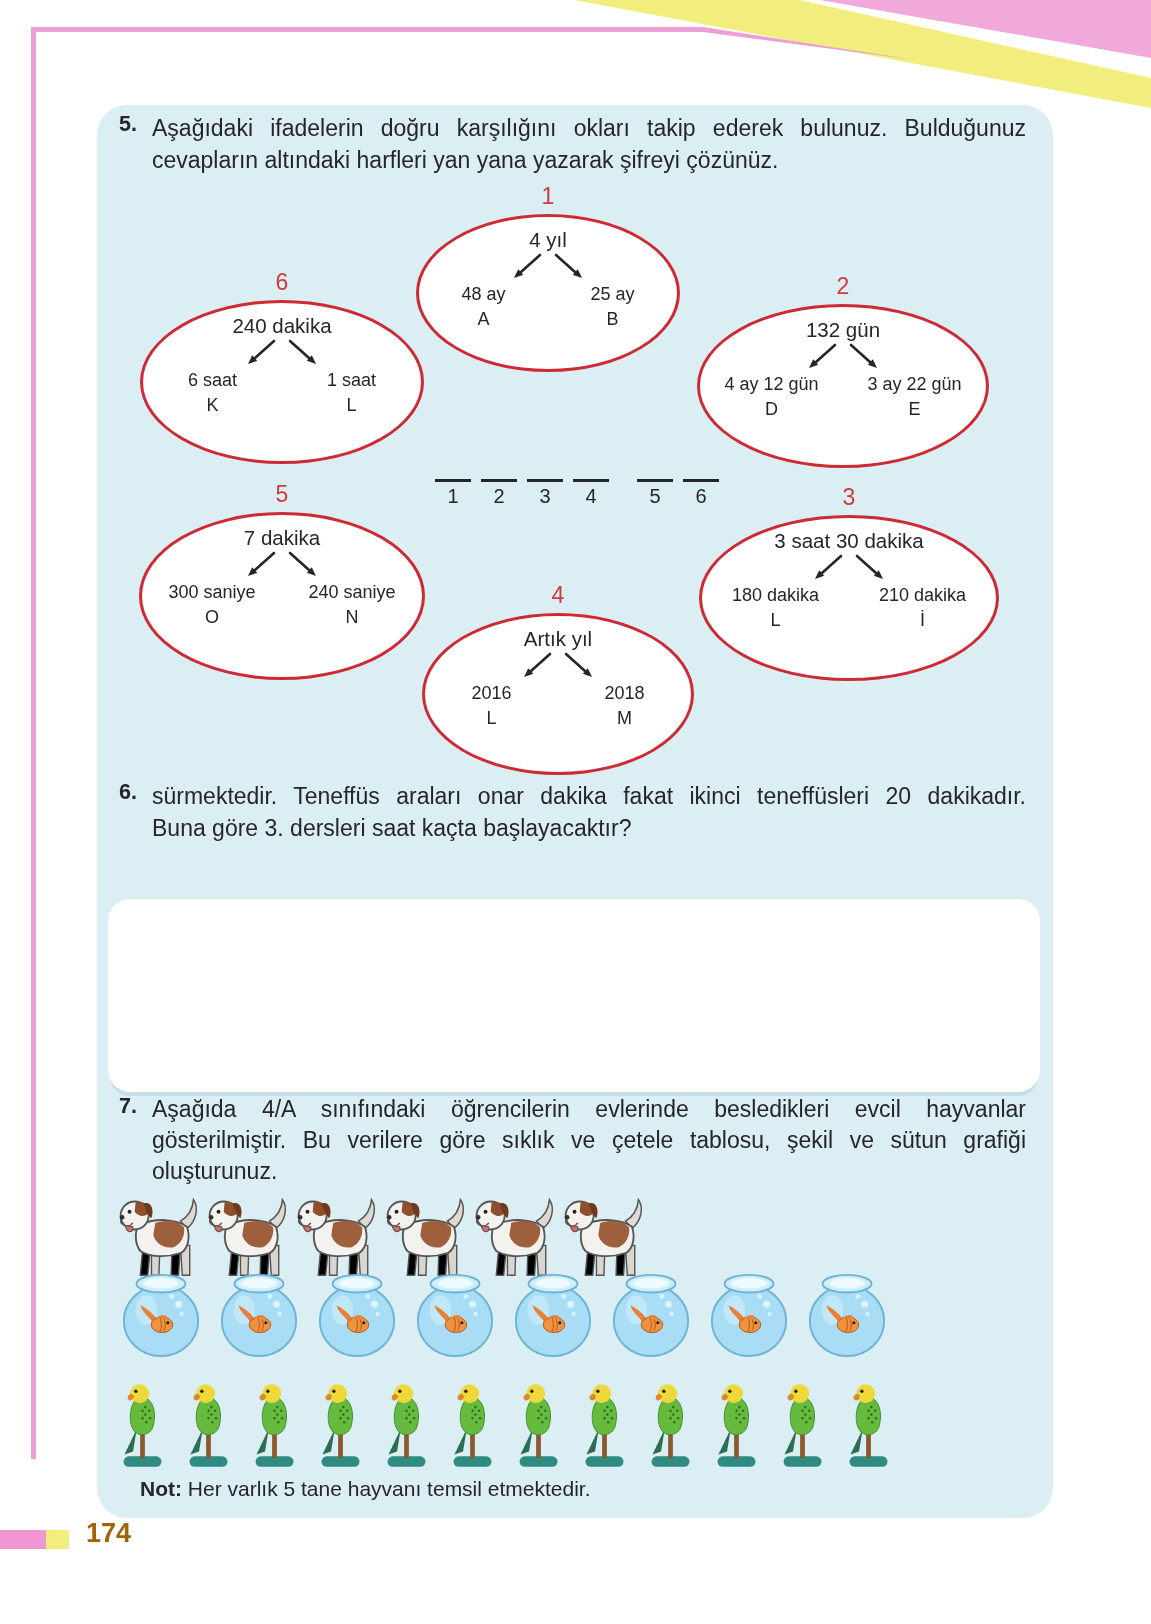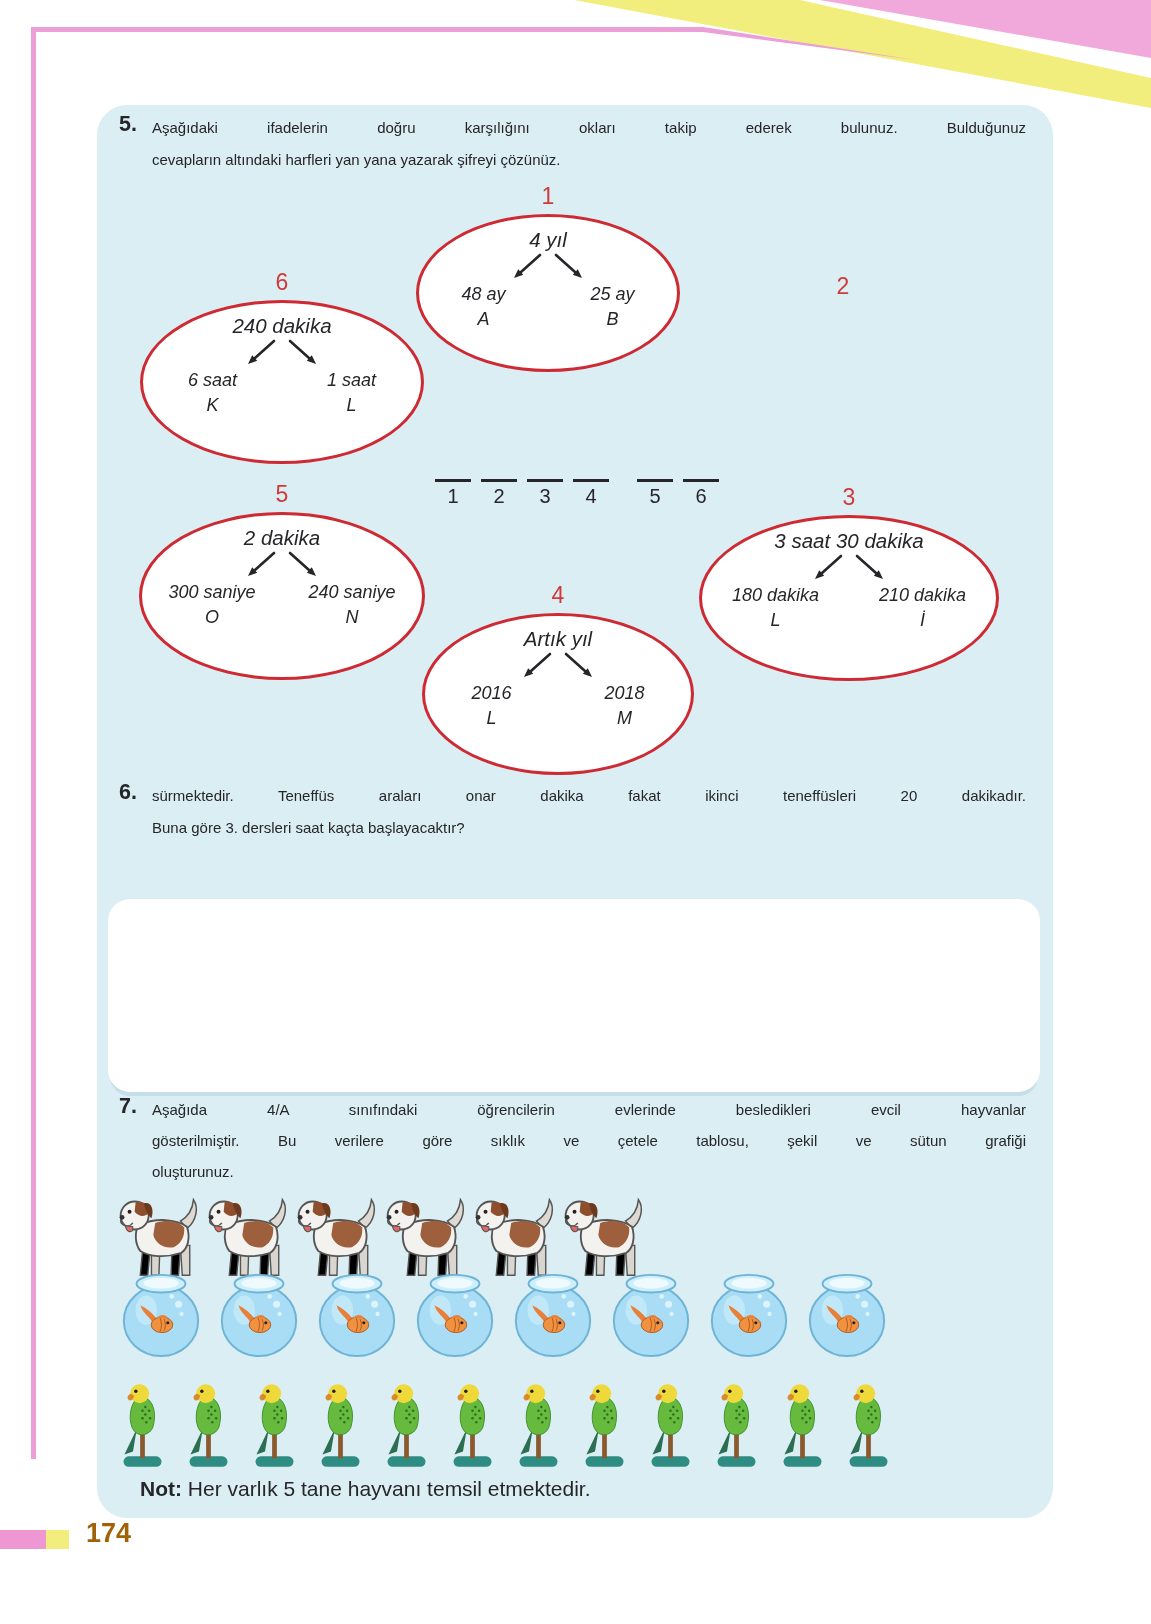--- a/index.html
+++ b/index.html
@@ -8,29 +8,29 @@
 
   
   .deco{position:absolute;top:0;left:0;}
   .vline{position:absolute;left:31px;top:29px;width:5px;height:1430px;background:#eb9fd6;}
 
   
   .panel{position:absolute;left:97px;top:105px;width:956px;height:1413px;
          background:#dbeef4;border-radius:30px;}
 
   .qnum{position:absolute;left:119px;font-weight:bold;font-size:21.5px;}
-  .para{position:absolute;left:152px;width:874px;font-size:15px;line-height:32px;}
+  .para{position:absolute;left:152px;width:874px;font-size:23px;line-height:32px;}
   .para.tight{line-height:31px;}
   .tline.just{text-align:justify;text-align-last:justify;}
 
   
   .bubble{position:absolute;}
   .bubble-num{color:#d13a3a;font-size:23px;text-align:center;height:31px;}
   .bubble-ellipse{border:3px solid #cd2a33;border-radius:50%;background:#ffffff;
-                  box-sizing:border-box;display:flex;flex-direction:column;font-style:italic;}
+                  box-sizing:border-box;display:flex;flex-direction:column;}
   .b-top{text-align:center;font-size:20.5px;margin-top:11px;white-space:nowrap;}
   .b-arrows{display:block;margin:1px auto 0;}
   .b-row{display:flex;margin-top:1px;}
   .b-opt{width:50%;text-align:center;font-size:18px;white-space:nowrap;}
   .b-letters{margin-top:4px;}
 
   
   #blanks{position:absolute;left:0;top:479px;width:100%;height:52px;}
   .blank{position:absolute;top:0;width:36px;}
   .bl{height:3px;background:#26262a;}
@@ -92,20 +92,37 @@
       </div>
       <div class="b-row b-letters">
         <div class="b-opt">A</div>
         <div class="b-opt">B</div>
       </div>
     </div>
   </div>
 
   <div class="bubble" style="left: 697px; top: 273px; width: 292px;">
     <div class="bubble-num">2</div>
+    <div class="bubble-ellipse" style="height: 164px;">
+      <div class="b-top">132 gün</div>
+      <svg class="b-arrows" width="140" height="30" viewBox="0 0 140 30">
+        <path d="M62,2 L43,19" stroke="#26262a" stroke-width="2.6" stroke-linecap="round" fill="none"></path>
+        <polygon points="36,25 40.2,16.2 45.2,21.8" fill="#26262a"></polygon>
+        <path d="M78,2 L97,19" stroke="#26262a" stroke-width="2.6" stroke-linecap="round" fill="none"></path>
+        <polygon points="104,25 99.8,16.2 94.8,21.8" fill="#26262a"></polygon>
+      </svg>
+      <div class="b-row">
+        <div class="b-opt">4 ay 12 gün</div>
+        <div class="b-opt">3 ay 22 gün</div>
+      </div>
+      <div class="b-row b-letters">
+        <div class="b-opt">D</div>
+        <div class="b-opt">E</div>
+      </div>
+    </div>
   </div>
 
   <div class="bubble" style="left: 699px; top: 484px; width: 300px;">
     <div class="bubble-num">3</div>
     <div class="bubble-ellipse" style="height: 166px;">
       <div class="b-top">3 saat 30 dakika</div>
       <svg class="b-arrows" width="140" height="30" viewBox="0 0 140 30">
         <path d="M62,2 L43,19" stroke="#26262a" stroke-width="2.6" stroke-linecap="round" fill="none"></path>
         <polygon points="36,25 40.2,16.2 45.2,21.8" fill="#26262a"></polygon>
         <path d="M78,2 L97,19" stroke="#26262a" stroke-width="2.6" stroke-linecap="round" fill="none"></path>
@@ -139,21 +156,21 @@
       <div class="b-row b-letters">
         <div class="b-opt">L</div>
         <div class="b-opt">M</div>
       </div>
     </div>
   </div>
 
   <div class="bubble" style="left: 139px; top: 481px; width: 286px;">
     <div class="bubble-num">5</div>
     <div class="bubble-ellipse" style="height: 168px;">
-      <div class="b-top">2 dakika</div>
+      <div class="b-top">7 dakika</div>
       <svg class="b-arrows" width="140" height="30" viewBox="0 0 140 30">
         <path d="M62,2 L43,19" stroke="#26262a" stroke-width="2.6" stroke-linecap="round" fill="none"></path>
         <polygon points="36,25 40.2,16.2 45.2,21.8" fill="#26262a"></polygon>
         <path d="M78,2 L97,19" stroke="#26262a" stroke-width="2.6" stroke-linecap="round" fill="none"></path>
         <polygon points="104,25 99.8,16.2 94.8,21.8" fill="#26262a"></polygon>
       </svg>
       <div class="b-row">
         <div class="b-opt">300 saniye</div>
         <div class="b-opt">240 saniye</div>
       </div>

